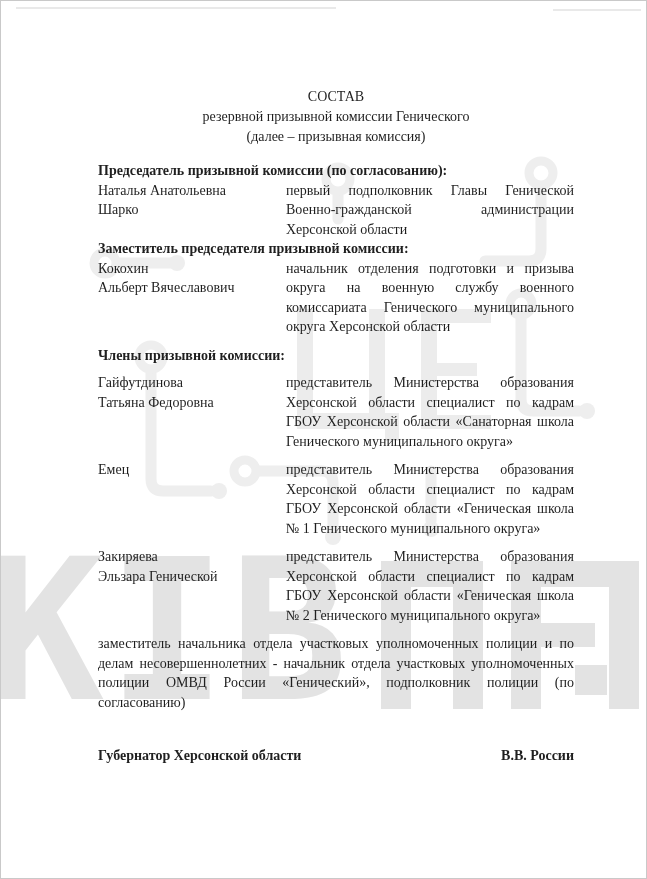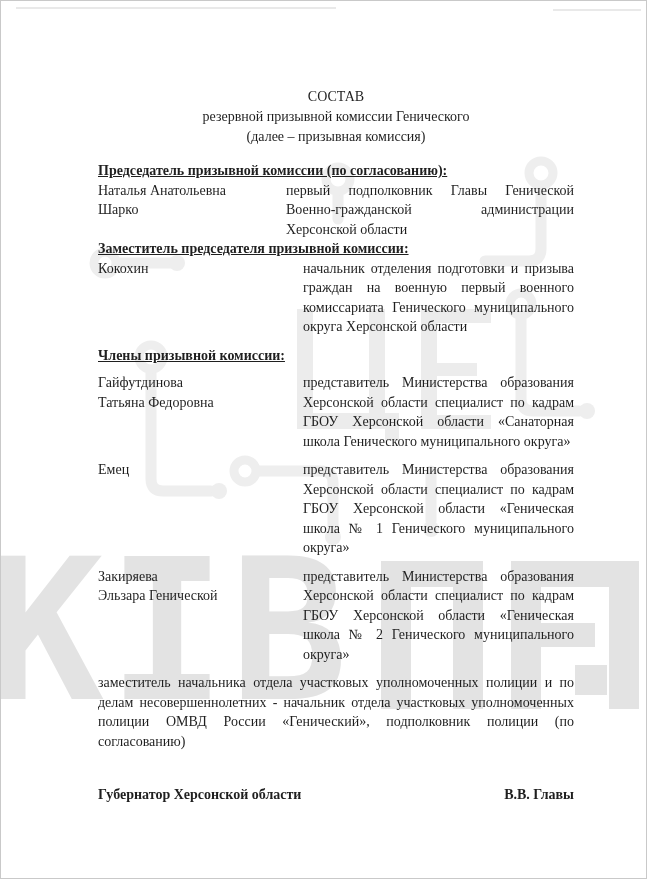--- a/index.html
+++ b/index.html
@@ -13,25 +13,25 @@
   .watermark { position:absolute; left:0; top:0; width:647px; height:879px; z-index:0; }
   .scan-line { position:absolute; height:2px; background:#e9e9e9; z-index:0; }
   .scan-line.l1 { left:15px; top:6px; width:320px; }
   .scan-line.l2 { left:552px; top:8px; width:88px; }
 
   .content { position:relative; z-index:1; padding:86px 72px 0 97px; }
 
   .title-block { text-align:center; margin-bottom:14px; line-height:20px; }
   .title-block div { white-space:nowrap; }
 
-  .section-heading { font-weight:bold;text-decoration:underline; }
+  .section-heading { font-weight:bold; }
   .member { display:flex; }
   .member .name-col { width:188px; flex:none; }
   .member .role-col { flex:1; text-align:justify; }
-  .m-gap { margin-bottom:9px;gap:17px; }
+  .m-gap { margin-bottom:9px; }
   .heading-members { margin-top:4px; margin-bottom:8px; }
 
   .signature-row {
     display:flex; justify-content:space-between;
     font-weight:bold; margin-top:34px;
   }
 </style>
 </head>
 <body>
 
@@ -100,22 +100,23 @@
         <div>Наталья Анатольевна</div>
         <div>Шарко</div>
       </div>
       <div class="role-col">первый подполковник Главы Генической Военно-гражданской администрации Херсонской области</div>
     </div>
 
     <div class="section-heading">Заместитель председателя призывной комиссии:</div>
     <div class="member m-gap">
       <div class="name-col">
         <div>Кокохин</div>
+        <div>Альберт Вячеславович</div>
       </div>
-      <div class="role-col">начальник отделения подготовки и призыва граждан на военную первый военного комиссариата Генического муниципального округа Херсонской области</div>
+      <div class="role-col">начальник отделения подготовки и призыва округа на военную службу военного комиссариата Генического муниципального округа Херсонской области</div>
     </div>
 
     <div class="section-heading heading-members">Члены призывной комиссии:</div>
 
     <div class="member m-gap">
       <div class="name-col">
         <div>Гайфутдинова</div>
         <div>Татьяна Федоровна</div>
       </div>
       <div class="role-col">представитель Министерства образования Херсонской области специалист по кадрам ГБОУ Херсонской области «Санаторная школа Генического муниципального округа»</div>
@@ -135,17 +136,17 @@
       </div>
       <div class="role-col">представитель Министерства образования Херсонской области специалист по кадрам ГБОУ Херсонской области «Геническая школа № 2 Генического муниципального округа»</div>
     </div>
 
     <div class="member">
       <div class="role-col">заместитель начальника отдела участковых уполномоченных полиции и по делам несовершеннолетних - начальник отдела участковых уполномоченных полиции ОМВД России «Генический», подполковник полиции (по согласованию)</div>
     </div>
 
     <div class="signature-row">
       <div>Губернатор Херсонской области</div>
-      <div>В.В. Главы</div>
+      <div>В.В. России</div>
     </div>
 
   </div>
 </div>
 
 </body></html>

